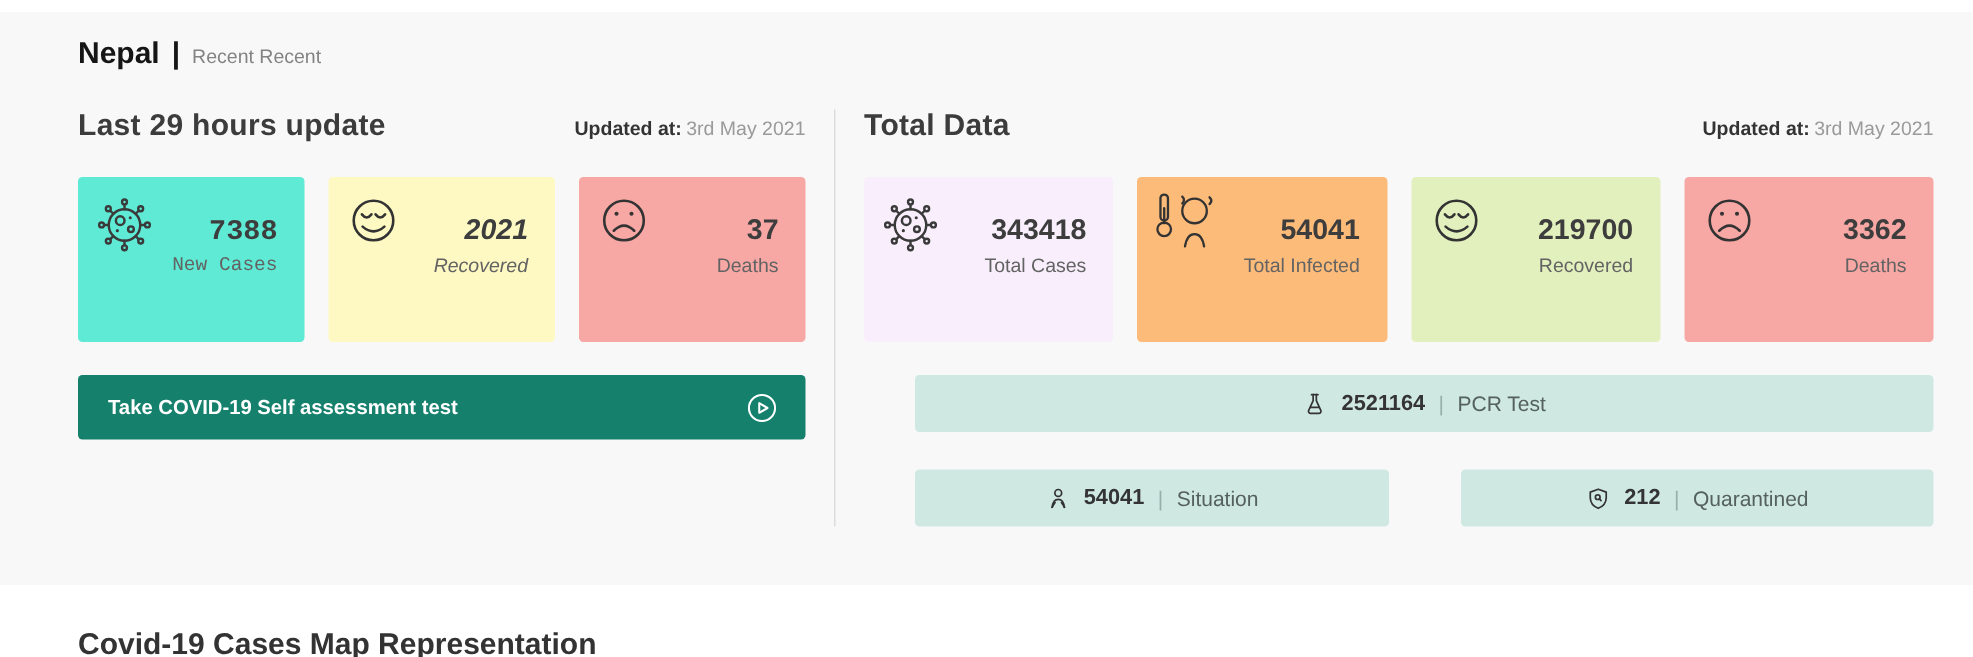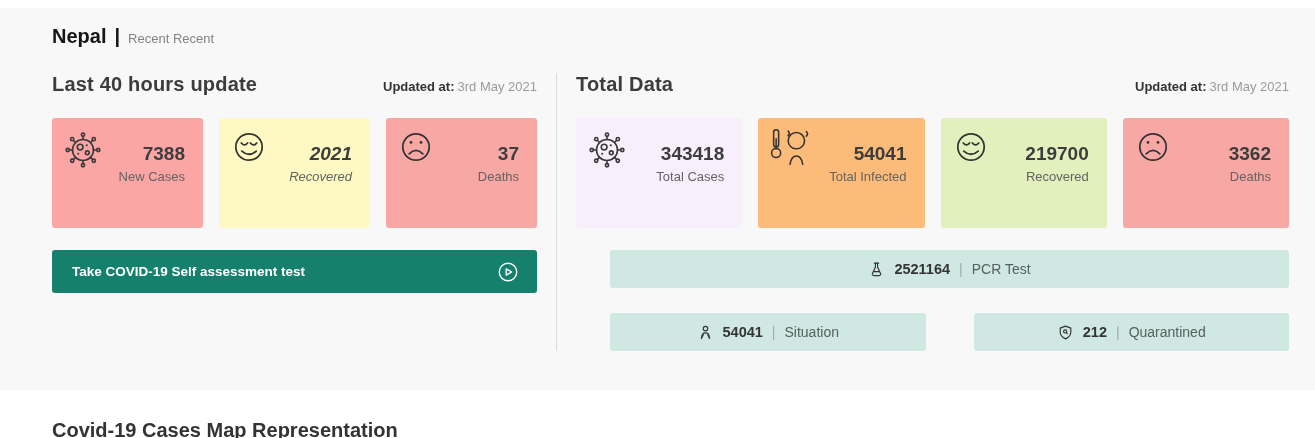--- a/index.html
+++ b/index.html
@@ -57,28 +57,28 @@
     <div class="brand-row">
       <span class="brand">Nepal</span>
       <span class="brand-sep">|</span>
       <span class="brand-sub">Recent Recent</span>
     </div>
 
     <div class="columns">
 
       <div class="col-left">
         <div class="sec-head">
-          <div class="sec-title">Last 40 hours update</div>
+          <div class="sec-title">Last 29 hours update</div>
           <div class="updated">
             <b>Updated at:</b><span>3rd May 2021</span>
           </div>
         </div>
 
         <div class="cards">
-          <div class="card" style="background-color: #fca5a5;">
+          <div class="card" style="background-color: #5eead4; font-family: Liberation Mono, monospace;">
             <span class="card-icon">
               <svg viewBox="0 0 44 46" width="42" height="44" fill="none" stroke="#3a3a3a" stroke-width="1.7" stroke-linecap="round">
                 <circle cx="22" cy="24" r="11"></circle>
                 <line x1="33" y1="24" x2="36" y2="24"></line>
                   <circle cx="38" cy="24" r="1.7"></circle>
                 <line x1="29.8" y1="16.2" x2="31.9" y2="14.1"></line>
                   <circle cx="33.3" cy="12.7" r="1.7"></circle>
                 <line x1="22" y1="13" x2="22" y2="10"></line>
                   <circle cx="22" cy="8" r="1.7"></circle>
                 <line x1="14.2" y1="16.2" x2="12.1" y2="14.1"></line>

